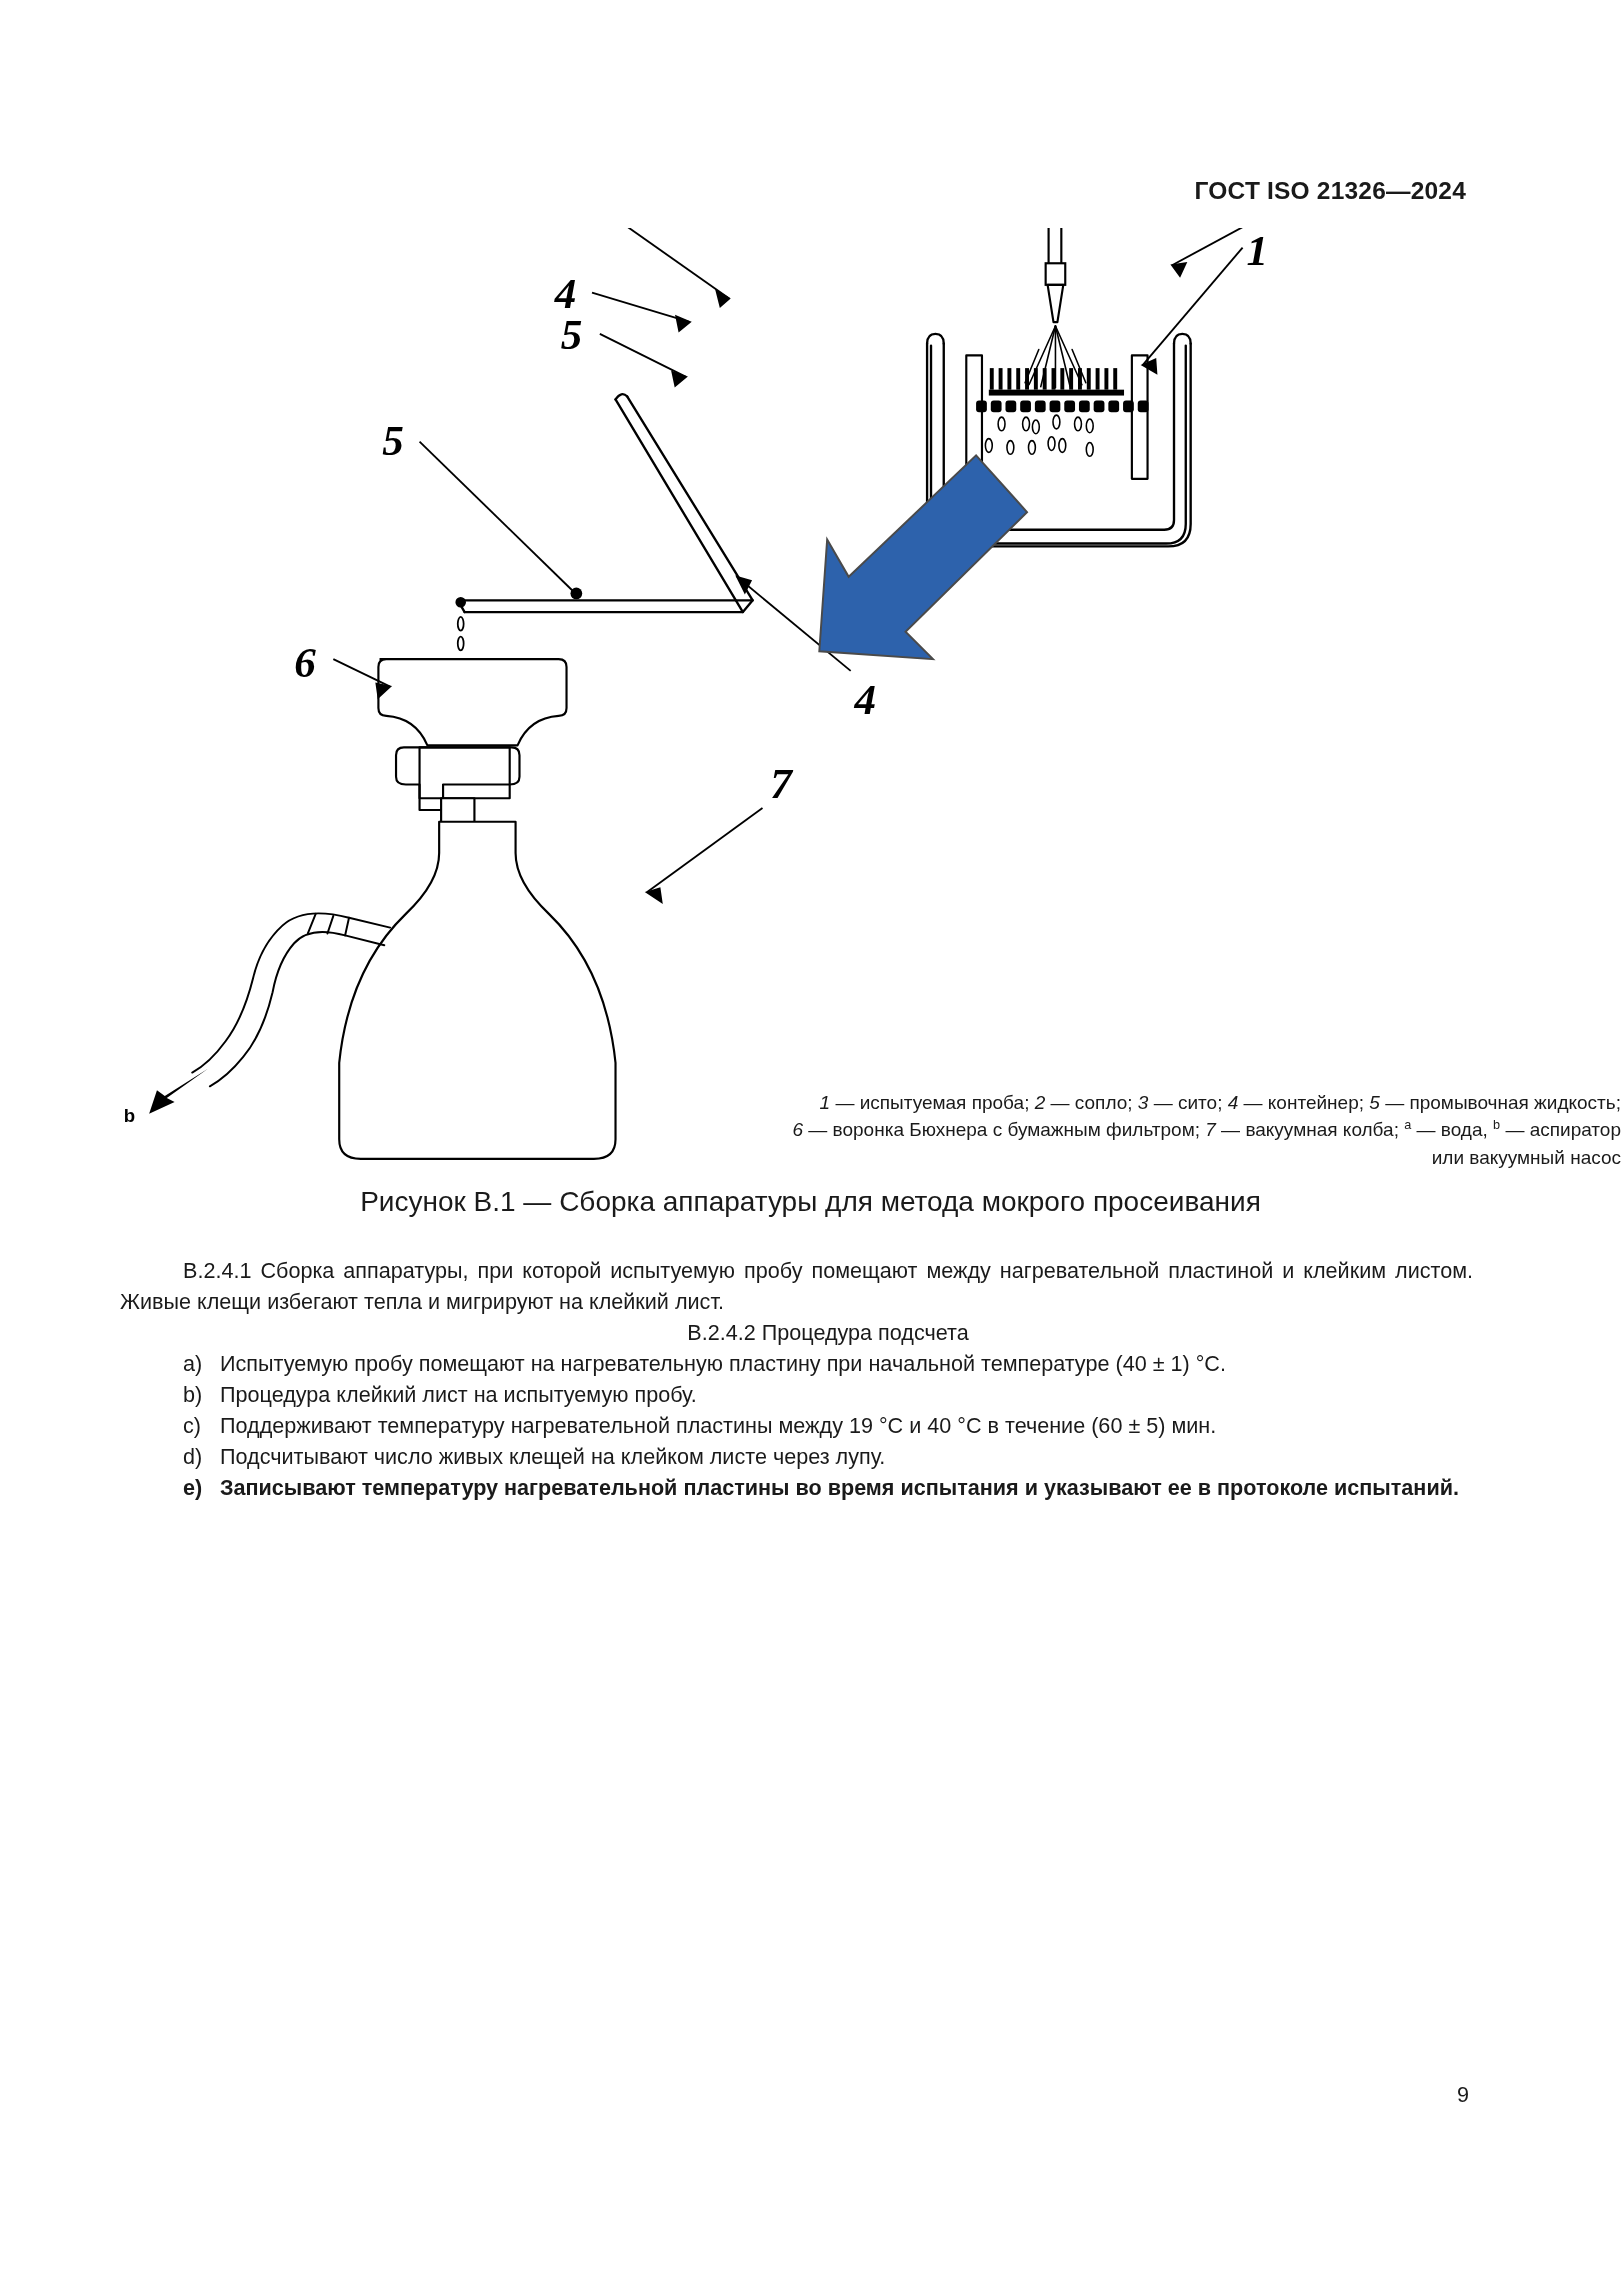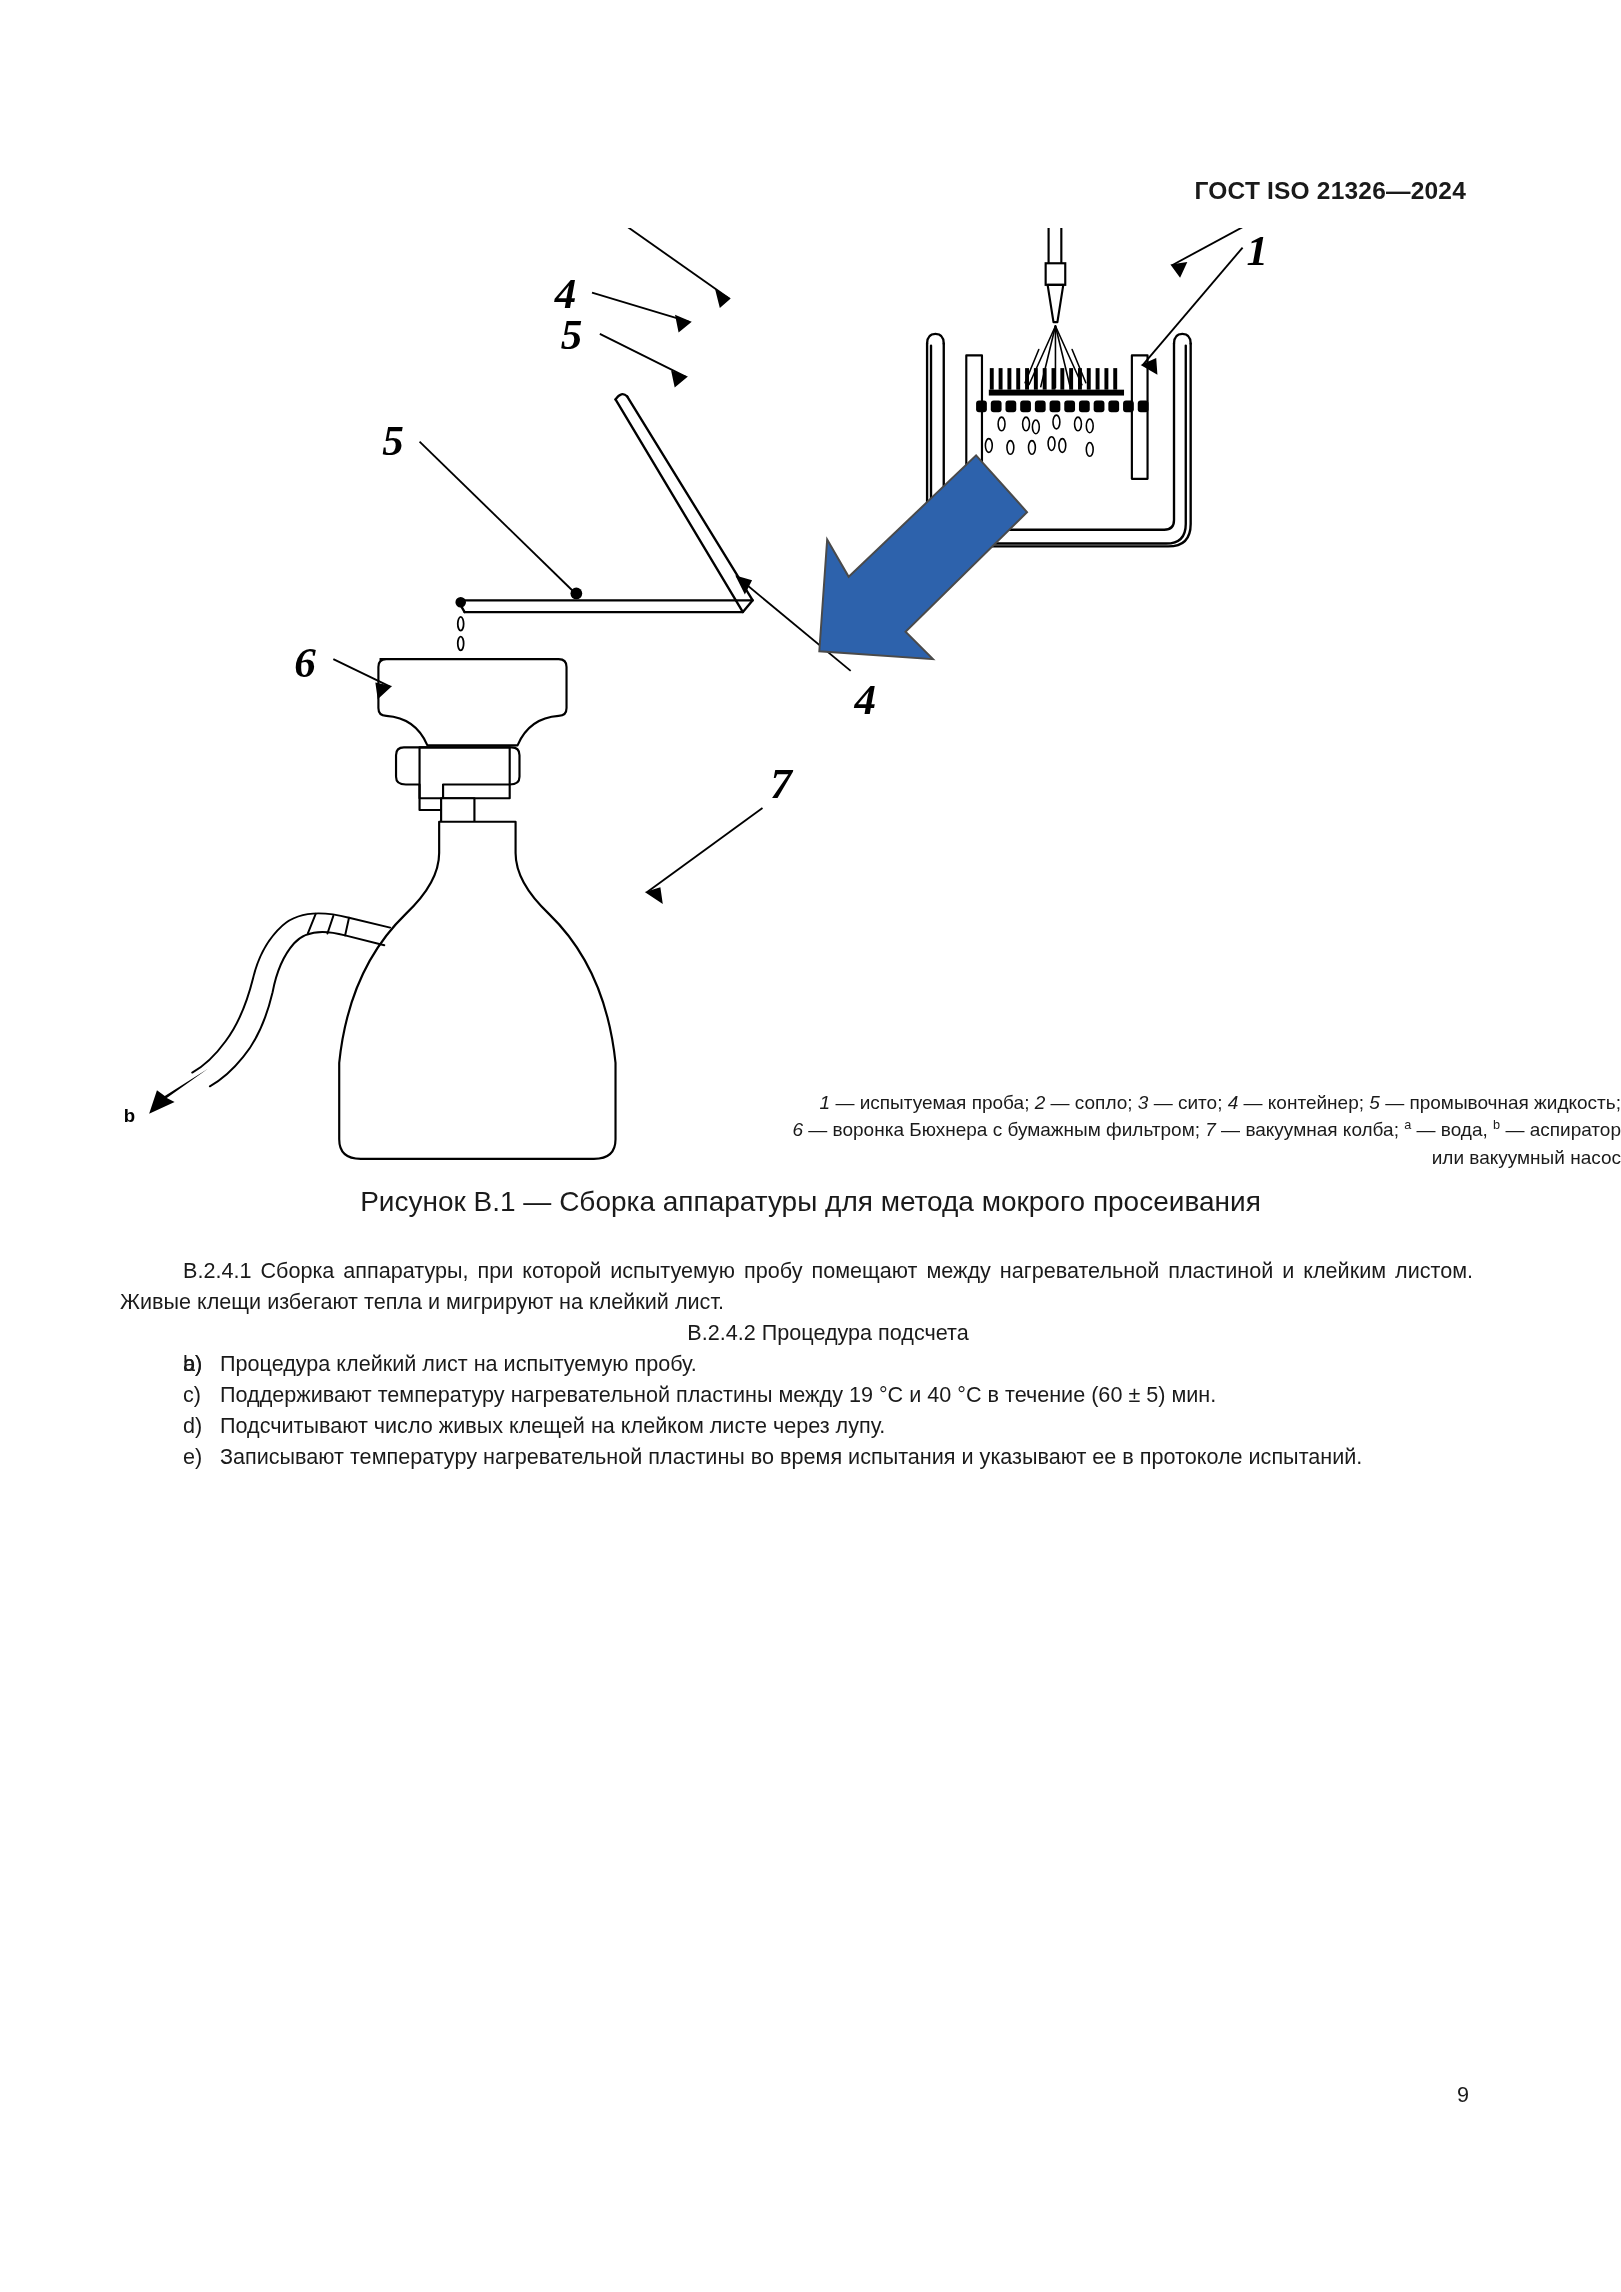--- a/index.html
+++ b/index.html
@@ -360,34 +360,35 @@
 
   <div class="body-block">
 
 
     <p class="para">B.2.4.1  Сборка аппаратуры, при которой испытуемую пробу помещают между нагревательной пластиной и клейким листом. Живые клещи избегают тепла и мигрируют на клейкий лист.</p>
 
     <p class="para nojust">B.2.4.2  Процедура подсчета</p>
 
     <p class="list-item">
       <span class="mk">a)</span>
+      <span class="tx">Испытуемую пробу помещают на нагревательную пластину при начальной температуре (40 ± 1) °C.</span>
     </p>
     <p class="list-item">
       <span class="mk">b)</span>
       <span class="tx">Процедура клейкий лист на испытуемую пробу.</span>
     </p>
     <p class="list-item">
       <span class="mk">c)</span>
       <span class="tx">Поддерживают температуру нагревательной пластины между 19 °C и 40 °C в течение (60 ± 5) мин.</span>
     </p>
     <p class="list-item">
       <span class="mk">d)</span>
       <span class="tx">Подсчитывают число живых клещей на клейком листе через лупу.</span>
     </p>
-    <p class="list-item" style="padding-left: 0px; text-align: justify;">
+    <p class="list-item" style="padding-left: 0px; text-align: justify; font-weight: bold;">
       <span class="mk" style="position: static; margin-left: 63px; margin-right: 11.8px;">e)</span>
       <span class="tx" style="display:inline;padding-left:0;">Записывают температуру нагревательной пластины во время испытания и указывают ее в протоколе испытаний.</span>
     </p>
   </div>
 
   <div class="page-number">9</div>
 
 </div>
 
 

